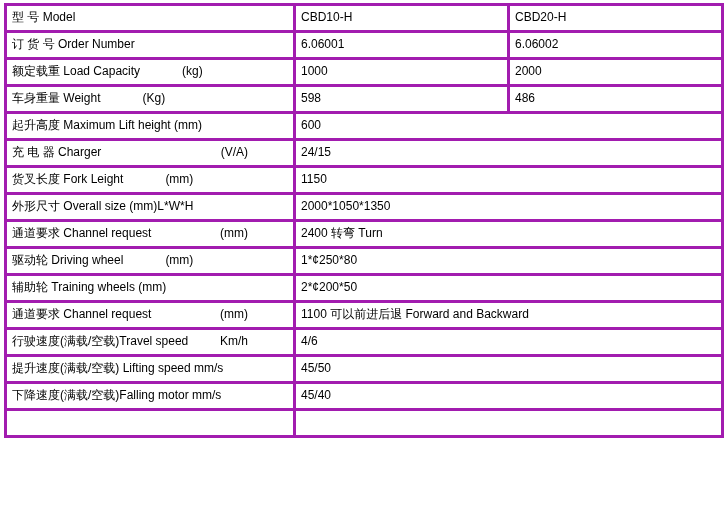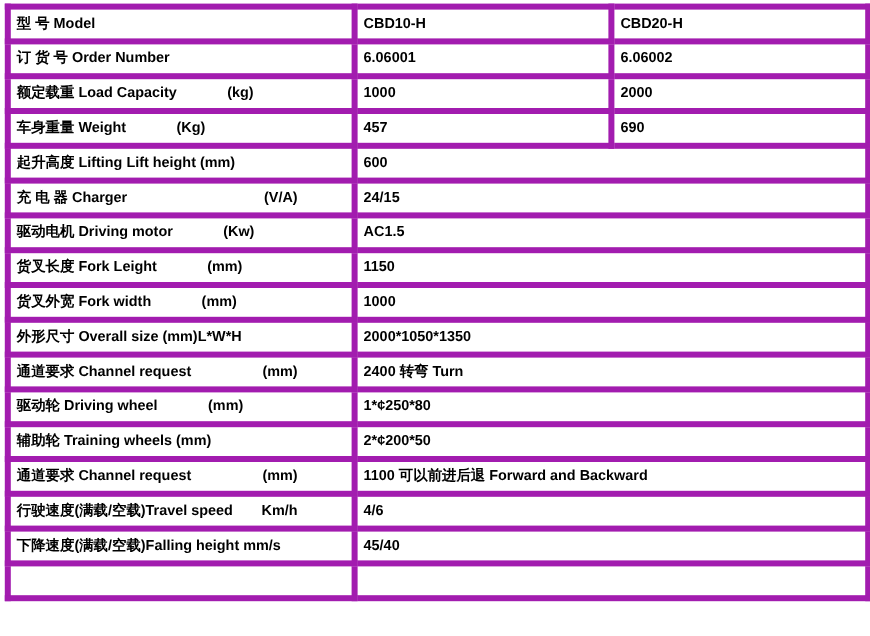--- a/index.html
+++ b/index.html
@@ -19,28 +19,27 @@
     box-sizing: border-box;
     width: 725px;
   }
   table.spec-table {
     border-collapse: collapse;
     table-layout: fixed;
     width: 717px;
     font-size: 12px;
   }
   table.spec-table td {
-    border: 5px solid #a21caf;
+    border: 3px solid #a21caf;
     padding: 2px 5px 3px 5px;
     height: 19px;
     vertical-align: middle;
     line-height: 15px;
     white-space: nowrap;
     overflow: hidden;
-    font-weight: bold;
   }
   col.c-label { width: 289px; }
   col.c-v1 { width: 214px; }
   col.c-v2 { width: 214px; }
   
   .lblrow {
     display: flex;
     align-items: baseline;
   }
   .lblrow .main {
@@ -101,70 +100,52 @@
           <td><span class="val">1000</span></td>
           <td><span class="val">2000</span></td>
         </tr>
         <tr>
           <td>
             <div class="lblrow">
               <span class="main">车身重量 Weight</span>
               <span class="unit pad-r">(Kg)</span>
             </div>
           </td>
-          <td><span class="val">457</span></td>
-          <td><span class="val">690</span></td>
-        </tr>
-        <tr>
-          <td>
-            <div class="lblrow">
-              <span class="main">起升高度 Lifting Lift height (mm)</span>
+          <td><span class="val">598</span></td>
+          <td><span class="val">486</span></td>
+        </tr>
+        <tr>
+          <td>
+            <div class="lblrow">
+              <span class="main">起升高度 Maximum Lift height (mm)</span>
             </div>
           </td>
           <td colspan="2"><span class="val">600</span></td>
         </tr>
         <tr>
           <td>
             <div class="lblrow">
               <span class="main">充 电 器 Charger</span>
               <span class="unit pad-r3">(V/A)</span>
             </div>
           </td>
           <td colspan="2"><span class="val">24/15</span></td>
         </tr>
         <tr>
           <td>
             <div class="lblrow">
-              <span class="main">驱动电机 Driving motor</span>
-              <span class="unit pad-r">(Kw)</span>
-            </div>
-          </td>
-          <td colspan="2"><span class="val">AC1.5</span></td>
-        </tr>
-        <tr>
-          <td>
-            <div class="lblrow">
               <span class="main">货叉长度 Fork Leight</span>
               <span class="unit pad-r">(mm)</span>
             </div>
           </td>
           <td colspan="2"><span class="val">1150</span></td>
         </tr>
         <tr>
           <td>
             <div class="lblrow">
-              <span class="main">货叉外宽 Fork width</span>
-              <span class="unit pad-r">(mm)</span>
-            </div>
-          </td>
-          <td colspan="2"><span class="val">1000</span></td>
-        </tr>
-        <tr>
-          <td>
-            <div class="lblrow">
               <span class="main">外形尺寸 Overall size (mm)L*W*H</span>
             </div>
           </td>
           <td colspan="2"><span class="val">2000*1050*1350</span></td>
         </tr>
         <tr>
           <td>
             <div class="lblrow">
               <span class="main">通道要求 Channel request</span>
               <span class="unit pad-r3">(mm)</span>
@@ -203,21 +184,29 @@
             <div class="lblrow">
               <span class="main">行驶速度(满载/空载)Travel speed</span>
               <span class="unit pad-r3">Km/h</span>
             </div>
           </td>
           <td colspan="2"><span class="val">4/6</span></td>
         </tr>
         <tr>
           <td>
             <div class="lblrow">
-              <span class="main">下降速度(满载/空载)Falling height mm/s</span>
+              <span class="main">提升速度(满载/空载) Lifting speed mm/s</span>
+            </div>
+          </td>
+          <td colspan="2"><span class="val">45/50</span></td>
+        </tr>
+        <tr>
+          <td>
+            <div class="lblrow">
+              <span class="main">下降速度(满载/空载)Falling motor mm/s</span>
             </div>
           </td>
           <td colspan="2"><span class="val">45/40</span></td>
         </tr>
         <tr>
           <td></td>
           <td colspan="2"></td>
         </tr>
       </tbody>
   </table>

